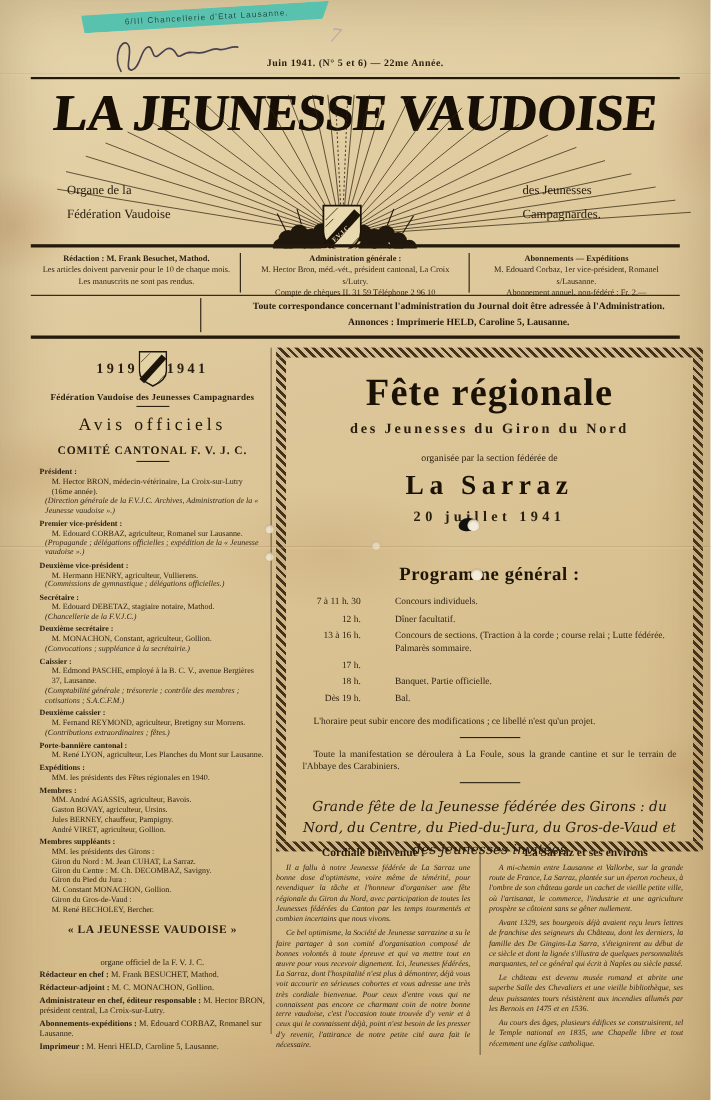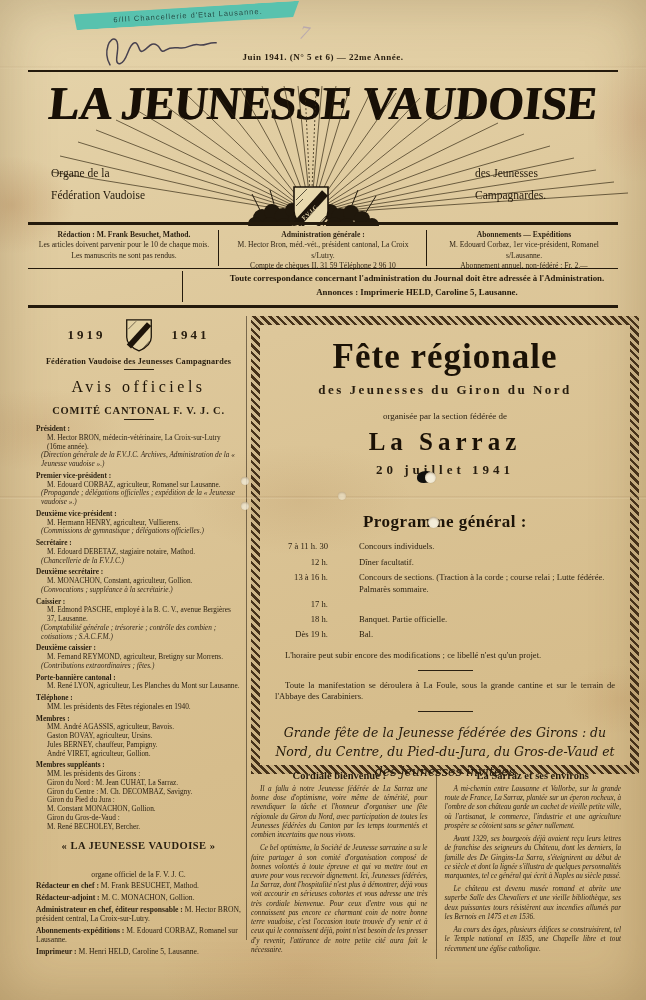--- a/index.html
+++ b/index.html
@@ -33,33 +33,33 @@
     color:rgba(125,115,195,.38); transform:rotate(9deg);}
   .signature{position:absolute;left:98px;top:24px;transform:rotate(-7deg);}
   .dateline{position:absolute;left:0;top:52px;width:646px;text-align:center;
     font-size:9px;font-weight:bold;letter-spacing:.5px;}
 
   
   .masthead-title{position:absolute;left:0;top:76px;width:646px;text-align:center;
     font-size:47px;font-weight:bold;letter-spacing:0px;color:#170f06;
     transform:scaleX(.97) skewX(-6deg); transform-origin:center;
     text-shadow:1px 0 0 #170f06;}
-  .mh-left{position:absolute;left:51px;top:163px;font-size:11.5px;line-height:1.9;color:#241a0c;}
+  .mh-left{position:absolute;left:61px;top:163px;font-size:11.5px;line-height:1.9;color:#241a0c;}
   .mh-right{position:absolute;left:475px;top:163px;font-size:11.5px;line-height:1.9;color:#241a0c;}
 
   
   .admincol{position:absolute;top:230px;font-size:7.6px;line-height:1.35;text-align:center;color:#2a1f10;}
   .admincol .b{font-weight:bold;}
   .banner-city{position:absolute;left:42px;top:273px;font-size:21px;font-weight:bold;letter-spacing:3px;color:#1d1408;}
   .banner-text{position:absolute;left:196px;top:272px;width:442px;text-align:center;
     font-size:8.8px;font-weight:bold;line-height:1.55;color:#241a0c;}
 
   
   .leftcol{position:absolute;left:36px;top:318px;width:205px;}
-  .years{display:flex;justify-content:center;align-items:center;gap:20px;
+  .years{display:flex;justify-content:center;align-items:center;
     font-size:13px;letter-spacing:3px;font-weight:bold;}
   .federation{text-align:center;font-weight:bold;font-size:8.2px;margin-top:5px;letter-spacing:.2px;}
   .avis{text-align:center;font-size:16px;letter-spacing:3.5px;margin-top:8px;color:#1f1508;}
   .comite{text-align:center;font-weight:bold;font-size:10.5px;letter-spacing:.8px;margin-top:9px;}
   .officers{margin-top:5px;font-size:7.3px;line-height:1.2;}
   .officer{margin-top:3px;}
   .role{font-weight:bold;}
   .oname{padding-left:11px;white-space:pre-line;}
   .onote{padding-left:5px;font-style:italic;white-space:pre-line;color:#33271a;}
   .onote:empty{display:none;}
@@ -269,34 +269,34 @@
         <div class="onote">(Chancellerie de la F.V.J.C.)</div>
       </div>
       <div class="officer">
         <div class="role">Deuxième secrétaire :</div>
         <div class="oname">M. MONACHON, Constant, agriculteur, Gollion.</div>
         <div class="onote">(Convocations ; suppléance à la secrétairie.)</div>
       </div>
       <div class="officer">
         <div class="role">Caissier :</div>
         <div class="oname">M. Edmond PASCHE, employé à la B. C. V., avenue Bergières 37, Lausanne.</div>
-        <div class="onote">(Comptabilité générale ; trésorerie ; contrôle des combien ; cotisations ; S.A.C.F.M.)</div>
+        <div class="onote">(Comptabilité générale ; trésorerie ; contrôle des membres ; cotisations ; S.A.C.F.M.)</div>
       </div>
       <div class="officer">
         <div class="role">Deuxième caissier :</div>
         <div class="oname">M. Fernand REYMOND, agriculteur, Bretigny sur Morrens.</div>
         <div class="onote">(Contributions extraordinaires ; fêtes.)</div>
       </div>
       <div class="officer">
         <div class="role">Porte-bannière cantonal :</div>
         <div class="oname">M. René LYON, agriculteur, Les Planches du Mont sur Lausanne.</div>
 
       </div>
       <div class="officer">
-        <div class="role">Téléphone :</div>
+        <div class="role">Expéditions :</div>
         <div class="oname">MM. les présidents des Fêtes régionales en 1940.</div>
 
       </div>
       <div class="officer">
         <div class="role">Membres :</div>
         <div class="oname">MM. André AGASSIS, agriculteur, Bavois.
 Gaston BOVAY, agriculteur, Ursins.
 Jules BERNEY, chauffeur, Pampigny.
 André VIRET, agriculteur, Gollion.</div>
 

